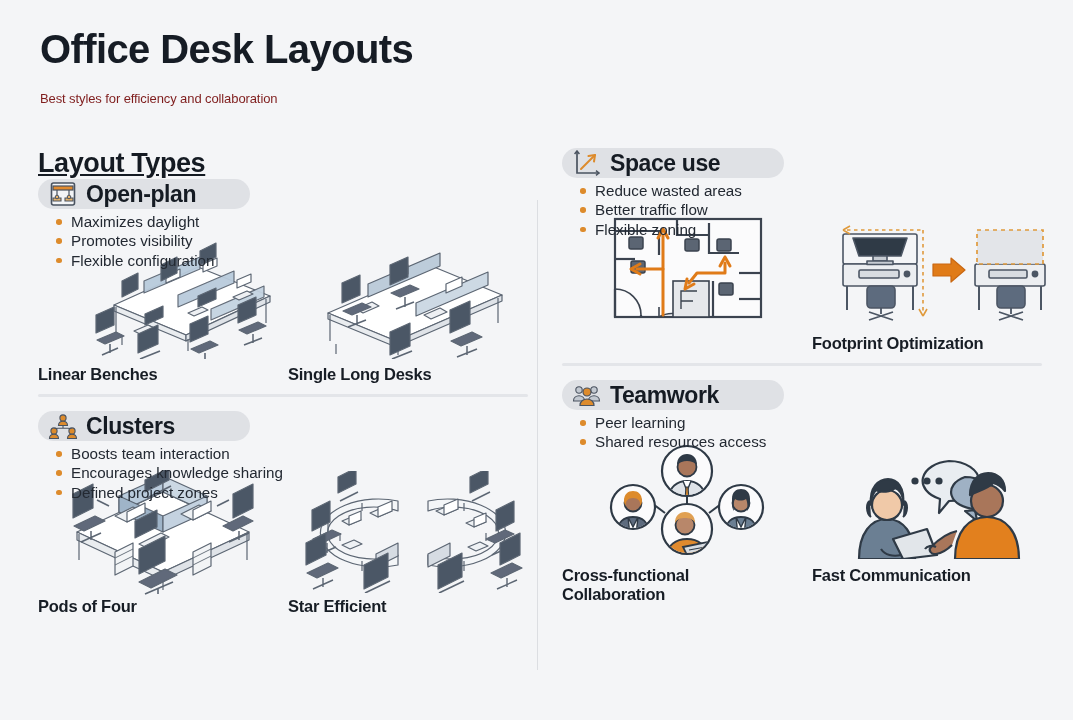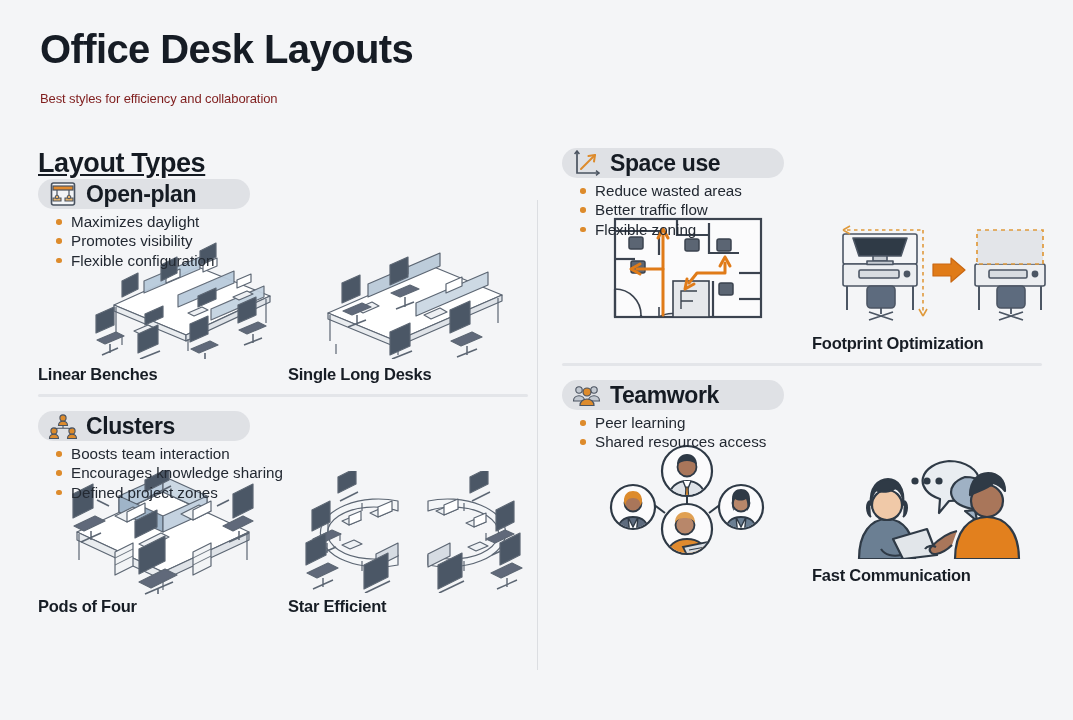--- a/index.html
+++ b/index.html
@@ -564,20 +564,22 @@
                 <g clip-path="url(#cb)">
                   <path d="M64 114c0-12 9-18 20-18s20 6 20 18z" fill="#e08a2e" stroke="#2f3a46" stroke-width="1.8"></path>
                   <circle cx="82" cy="82" r="9.5" fill="#b8876a" stroke="#2f3a46" stroke-width="1.8"></circle>
                   <path d="M72 80c0-7 4-11 10-11s10 4 10 11c-2-4-6-5-10-5s-8 1-10 5z" fill="#e0a052"></path>
                   <path d="M80 104 L110 98 L114 110 L84 112 Z" fill="#d8dde3" stroke="#2f3a46" stroke-width="1.8"></path>
                   <path d="M86 107 L108 103" stroke="#2f3a46" stroke-width="1.2"></path>
                 </g>
               </g>
             </svg>
           </div>
+          <div class="fig-cap" style="white-space:pre-line">Cross-functional
+Collaboration</div>
         </div>
 
         <div class="fig">
           <div class="fig-art">
             <svg width="200" height="116" viewBox="0 0 200 116">
 
               <g stroke="#2f3a46" stroke-width="2.2" stroke-linejoin="round">
                 <path d="M112 18 A30 20 0 1 1 112 58 L102 70 L103 56 A30 20 0 0 1 112 18 Z" fill="#e9edf1"></path>
                 <path d="M128 34 A26 17 0 1 1 128 68 L140 78 L138 66 A26 17 0 0 1 128 34 Z" fill="#9fb1c4"></path>
                 <g fill="#2f3a46" stroke="none">

